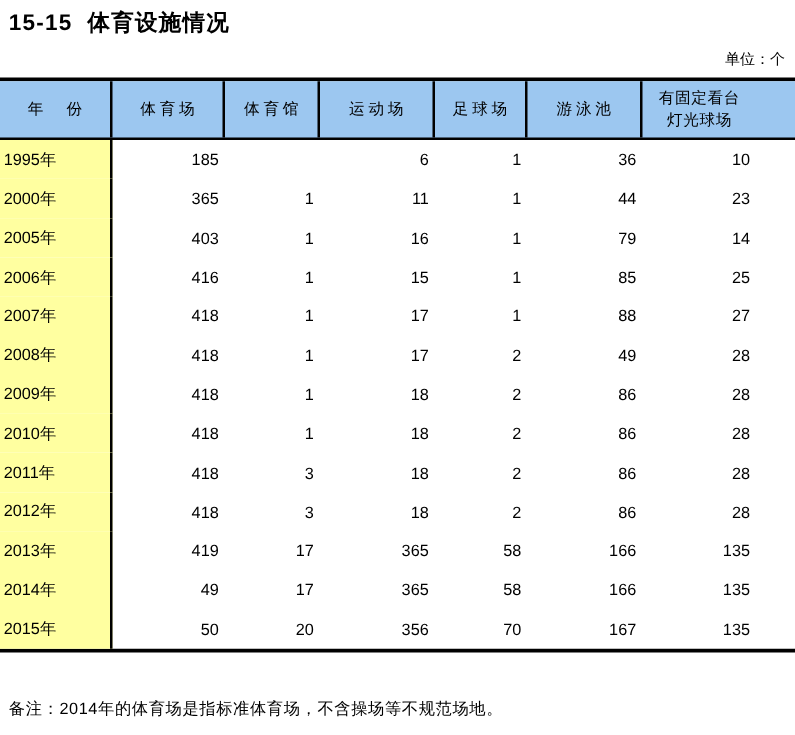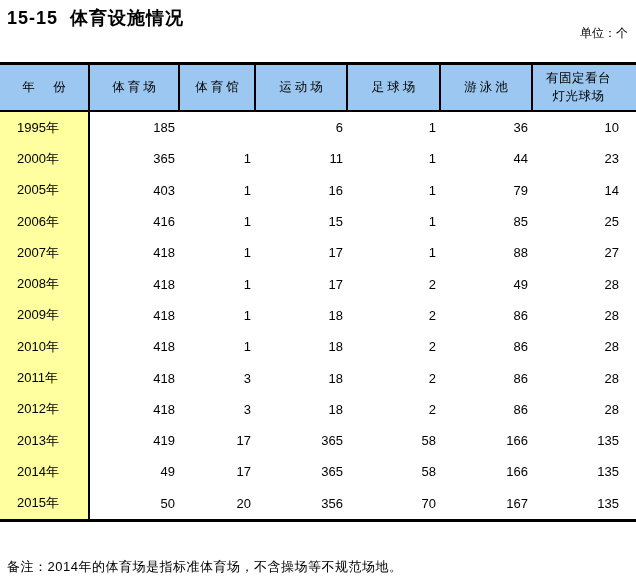--- a/index.html
+++ b/index.html
@@ -21,21 +21,21 @@
     left: 7px;
     top: 6px;
     font-size: 18px;
     font-weight: bold;
     white-space: pre;
     letter-spacing: 1px;
   }
   .unit {
     position: absolute;
     right: 8px;
-    top: 25px;
+    top: 39px;
     font-size: 12px;
   }
   .tbl {
     position: absolute;
     left: 0;
     top: 62px;
     width: 636px;
     border-top: 3px solid var(--border, #000);
     border-bottom: 3px solid var(--border, #000);
     box-sizing: content-box;
@@ -68,37 +68,37 @@
   .tr {
     display: flex;
     height: 31.3px;
   }
   .td-year {
     box-sizing: border-box;
     background: var(--year-col-bg, #FFFFA0);
     border-right: 2px solid var(--border, #000);
     display: flex;
     align-items: center;
-    padding-left: 17px;
+    padding-left: 3px;
     font-size: 13px;
   }
   .td {
     box-sizing: border-box;
     display: flex;
     align-items: center;
     justify-content: flex-end;
     padding-right: 5px;
     font-size: 13px;
   }
   
   .c0 { width: 90px; }
   .c1 { width: 90px; }
   .c2 { width: 76px; }
   .c3 { width: 92px; }
-  .c4 { width: 93px; }
+  .c4 { width: 74px; }
   .c5 { width: 92px; }
   .c6 { width: 91px; }
   .note {
     position: absolute;
     left: 7px;
     top: 558px;
     font-size: 13px;
     letter-spacing: 0.5px;
   }
 </style>

